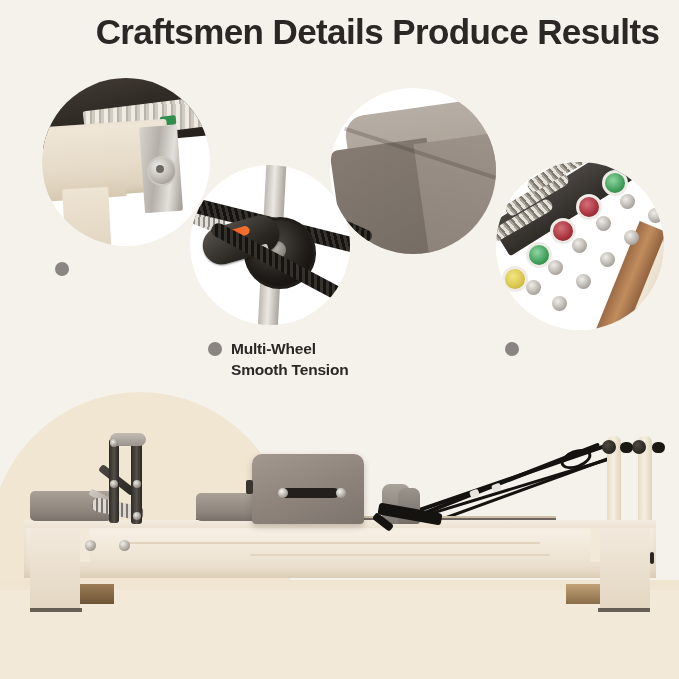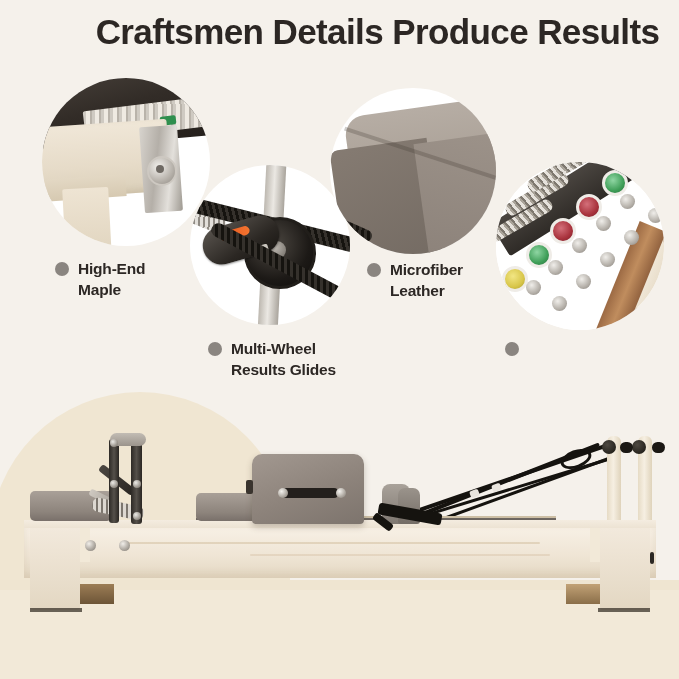--- a/index.html
+++ b/index.html
@@ -305,32 +305,25 @@
       <div class="peg" style="left:56px;top:134px;"></div>
       <div class="peg" style="left:80px;top:112px;"></div>
       <div class="peg" style="left:104px;top:90px;"></div>
       <div class="peg" style="left:128px;top:68px;"></div>
       <div class="peg" style="left:152px;top:46px;"></div>
     </div>
   </div>
 
   <div class="label" id="l1">
     <span class="dot"></span>
-    <span class="ltxt">High-End
-Maple</span>
   </div>
   <div class="label" id="l2">
     <span class="dot"></span>
     <span class="ltxt">Multi-Wheel
-Results Glides</span>
-  </div>
-  <div class="label" id="l3">
-    <span class="dot"></span>
-    <span class="ltxt">Microfiber
-Leather</span>
+Smooth Tension</span>
   </div>
   <div class="label" id="l4">
     <span class="dot"></span>
   </div>
 
   <div id="hero">
     <div class="hill"></div>
     <div class="floor"></div>
     <div class="floor2"></div>
 

